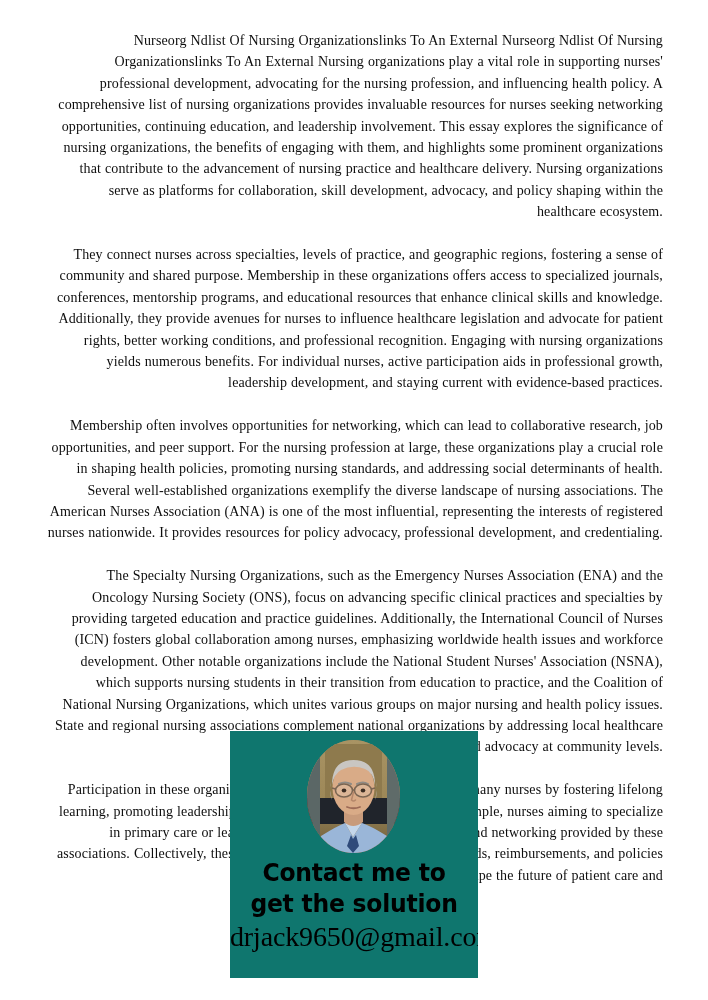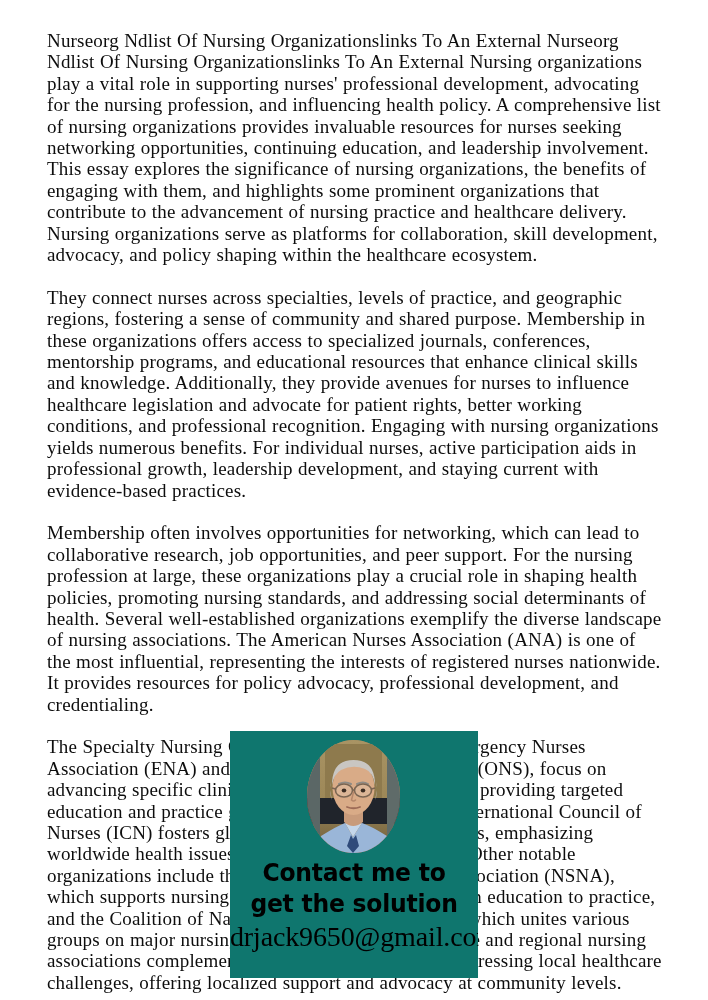--- a/index.html
+++ b/index.html
@@ -17,24 +17,24 @@
   }
   #doc-body {
     position: absolute;
     left: 47px;
     top: 30px;
     width: 616px;
   }
   .para {
     margin: 0 0 21.4px 0;
     font-family: "Liberation Serif", "DejaVu Serif", serif;
-    font-size: 19px;
+    font-size: 14px;
     line-height: 21.4px;
     color: #0d0d0d;
-    text-align: left;
+    text-align: right;
     letter-spacing: 0.01em;
     word-spacing: 0.02em;
   }
   .para:last-child { margin-bottom: 0; }
 
   
   #contact-overlay {
     position: absolute;
     left: 230px;
     top: 731px;

